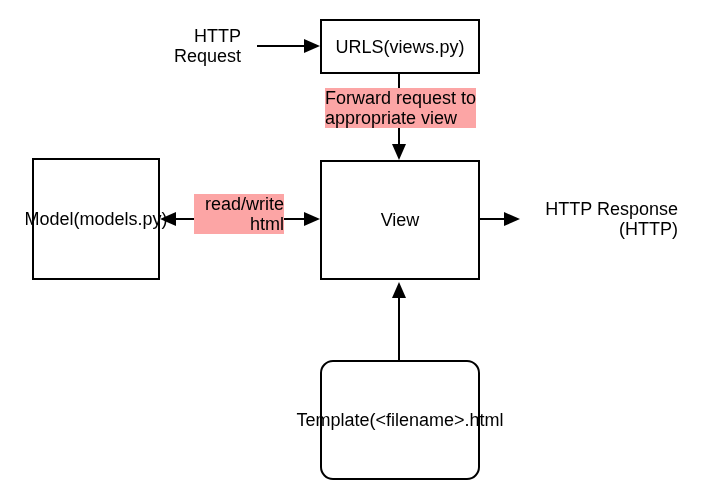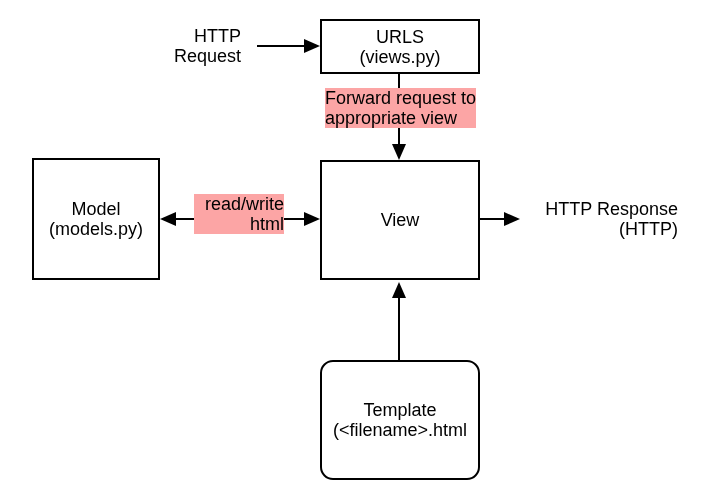--- a/index.html
+++ b/index.html
@@ -11,21 +11,21 @@
     font-family: "Liberation Sans", sans-serif;
     color: #000000;
     overflow: hidden;
   }
   .node {
     position: absolute;
     box-sizing: border-box;
     border: 2px solid #000000;
     background: #ffffff;
     display: flex;
-    flex-direction: column;
+    flex-direction: row;
     align-items: center;
     justify-content: center;
     text-align: center;
     font-size: 18px;
     line-height: 20px;
     white-space: nowrap;
   }
   .line { position: absolute; background: #000000; }
   .ah { position: absolute; width: 0; height: 0; }
   .ah-right { border-top: 7px solid transparent; border-bottom: 7px solid transparent; border-left: 16px solid #000000; }

